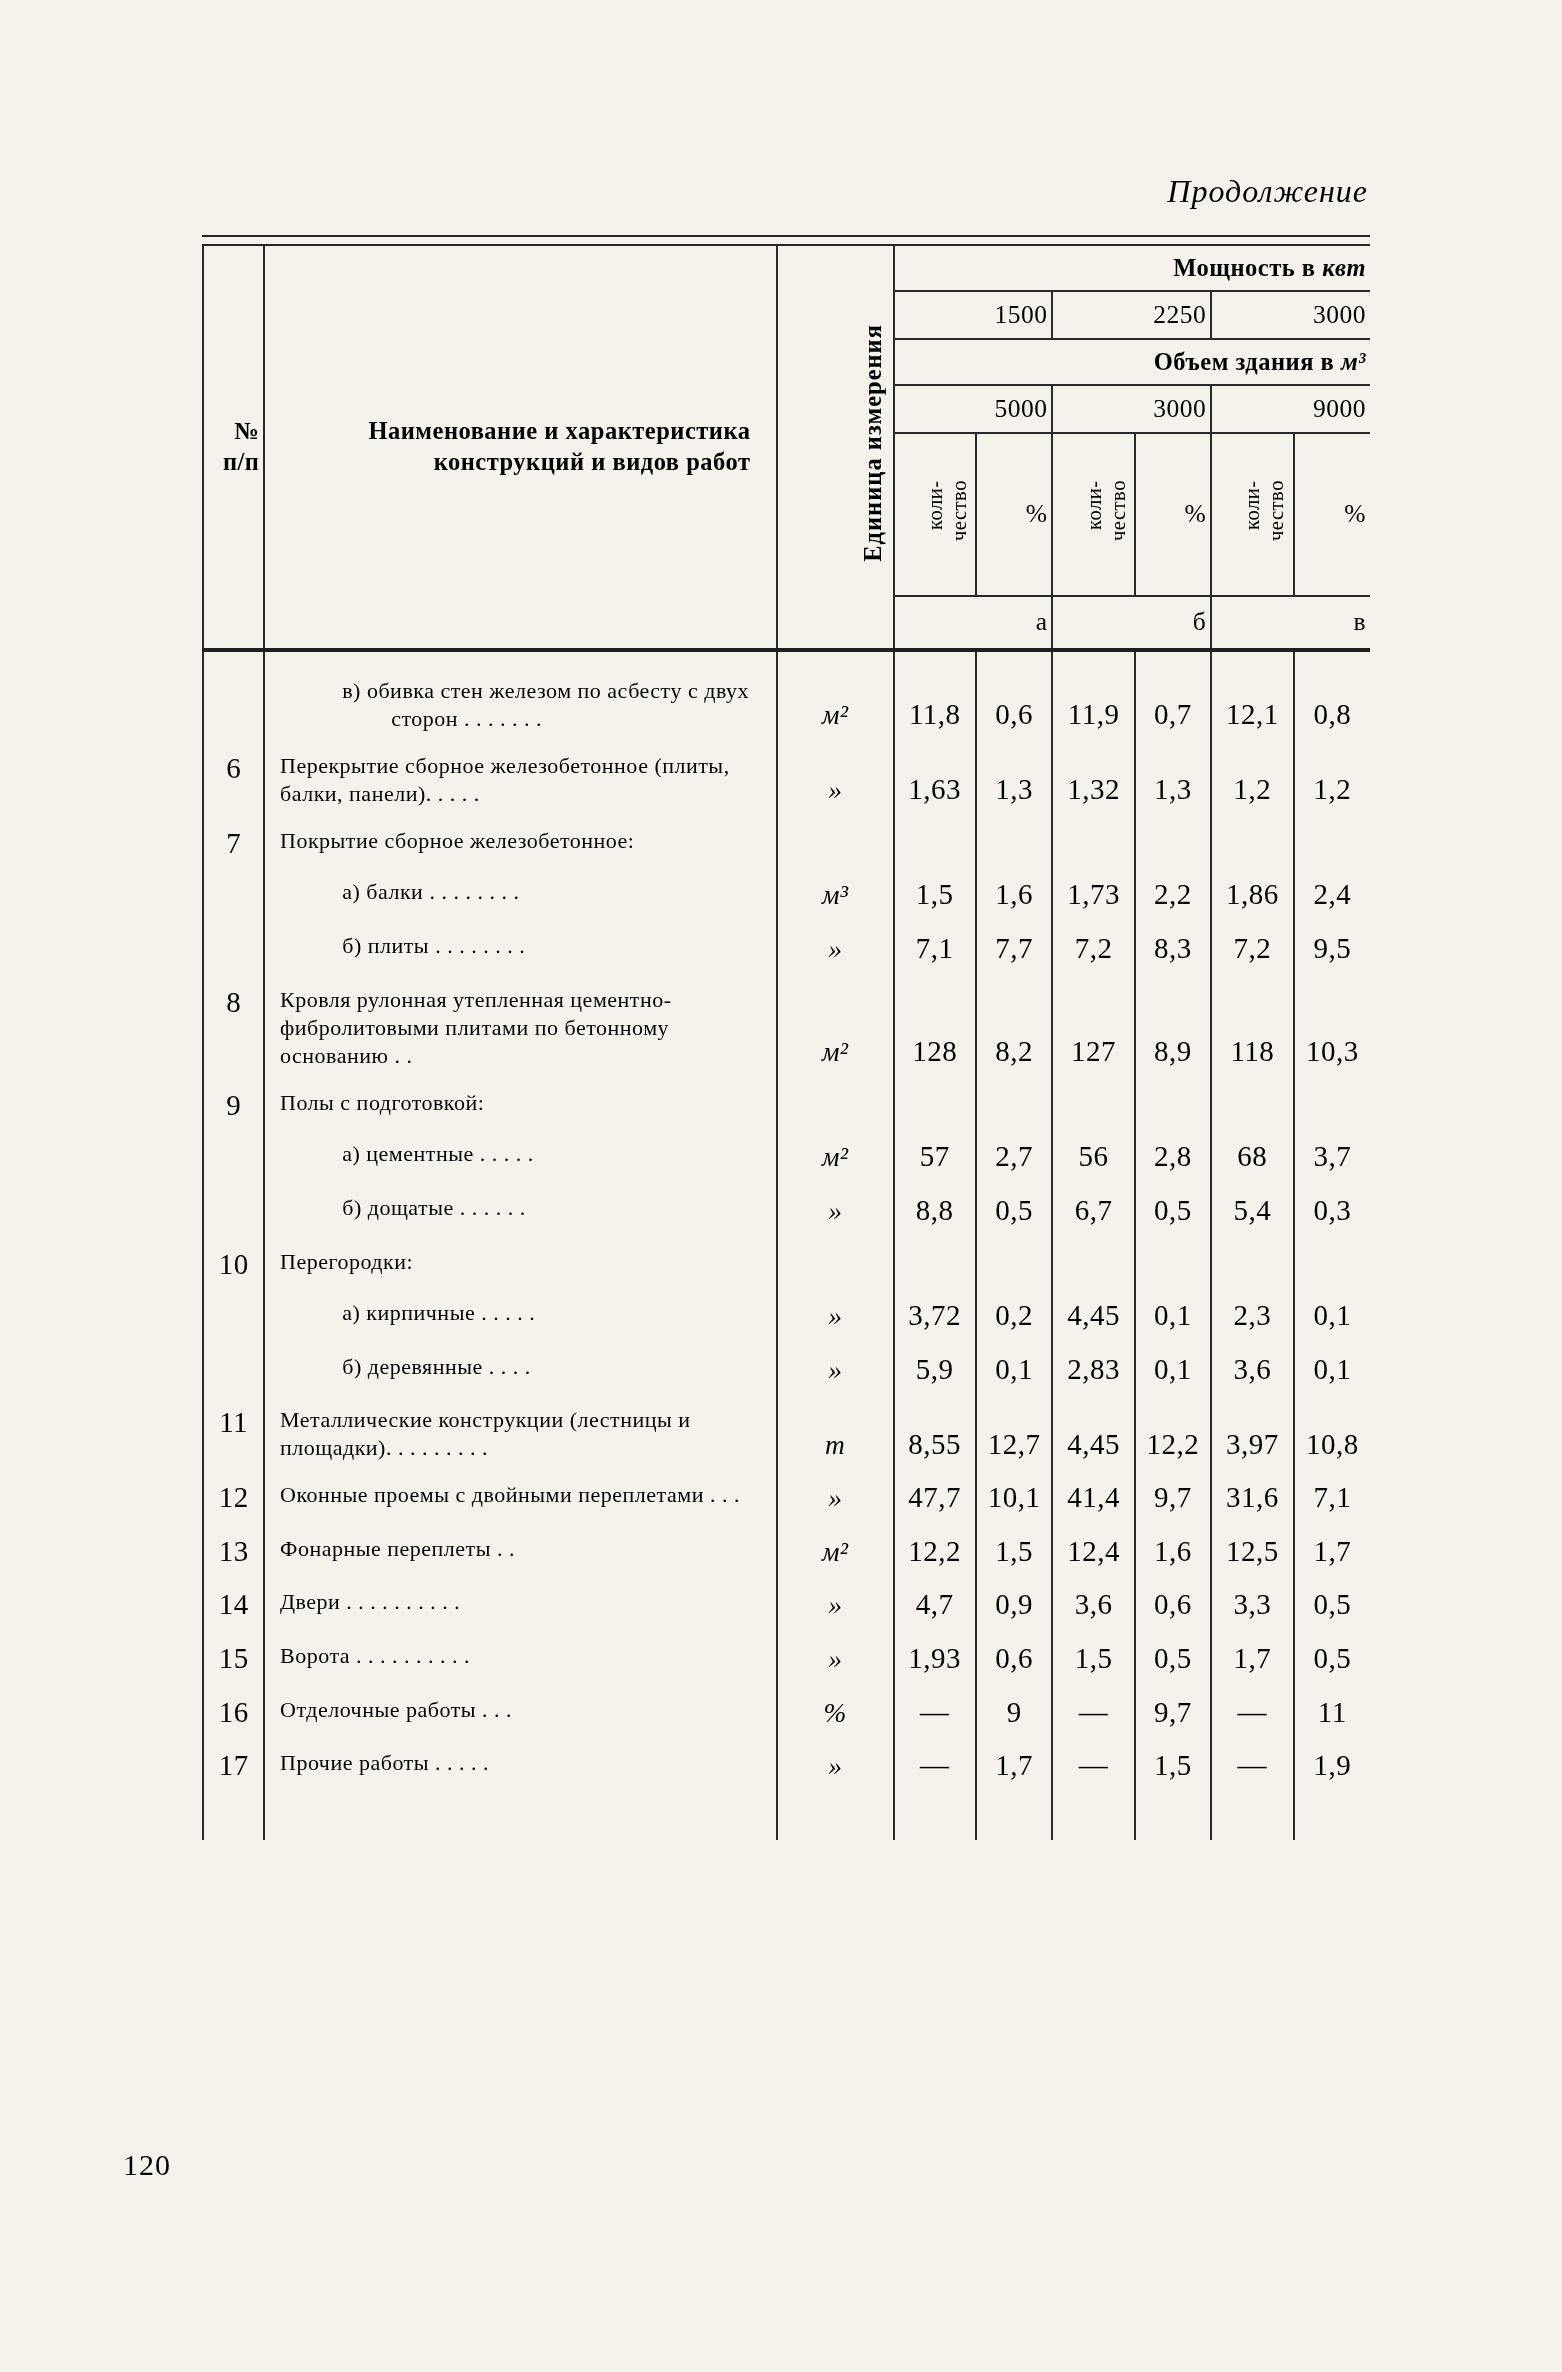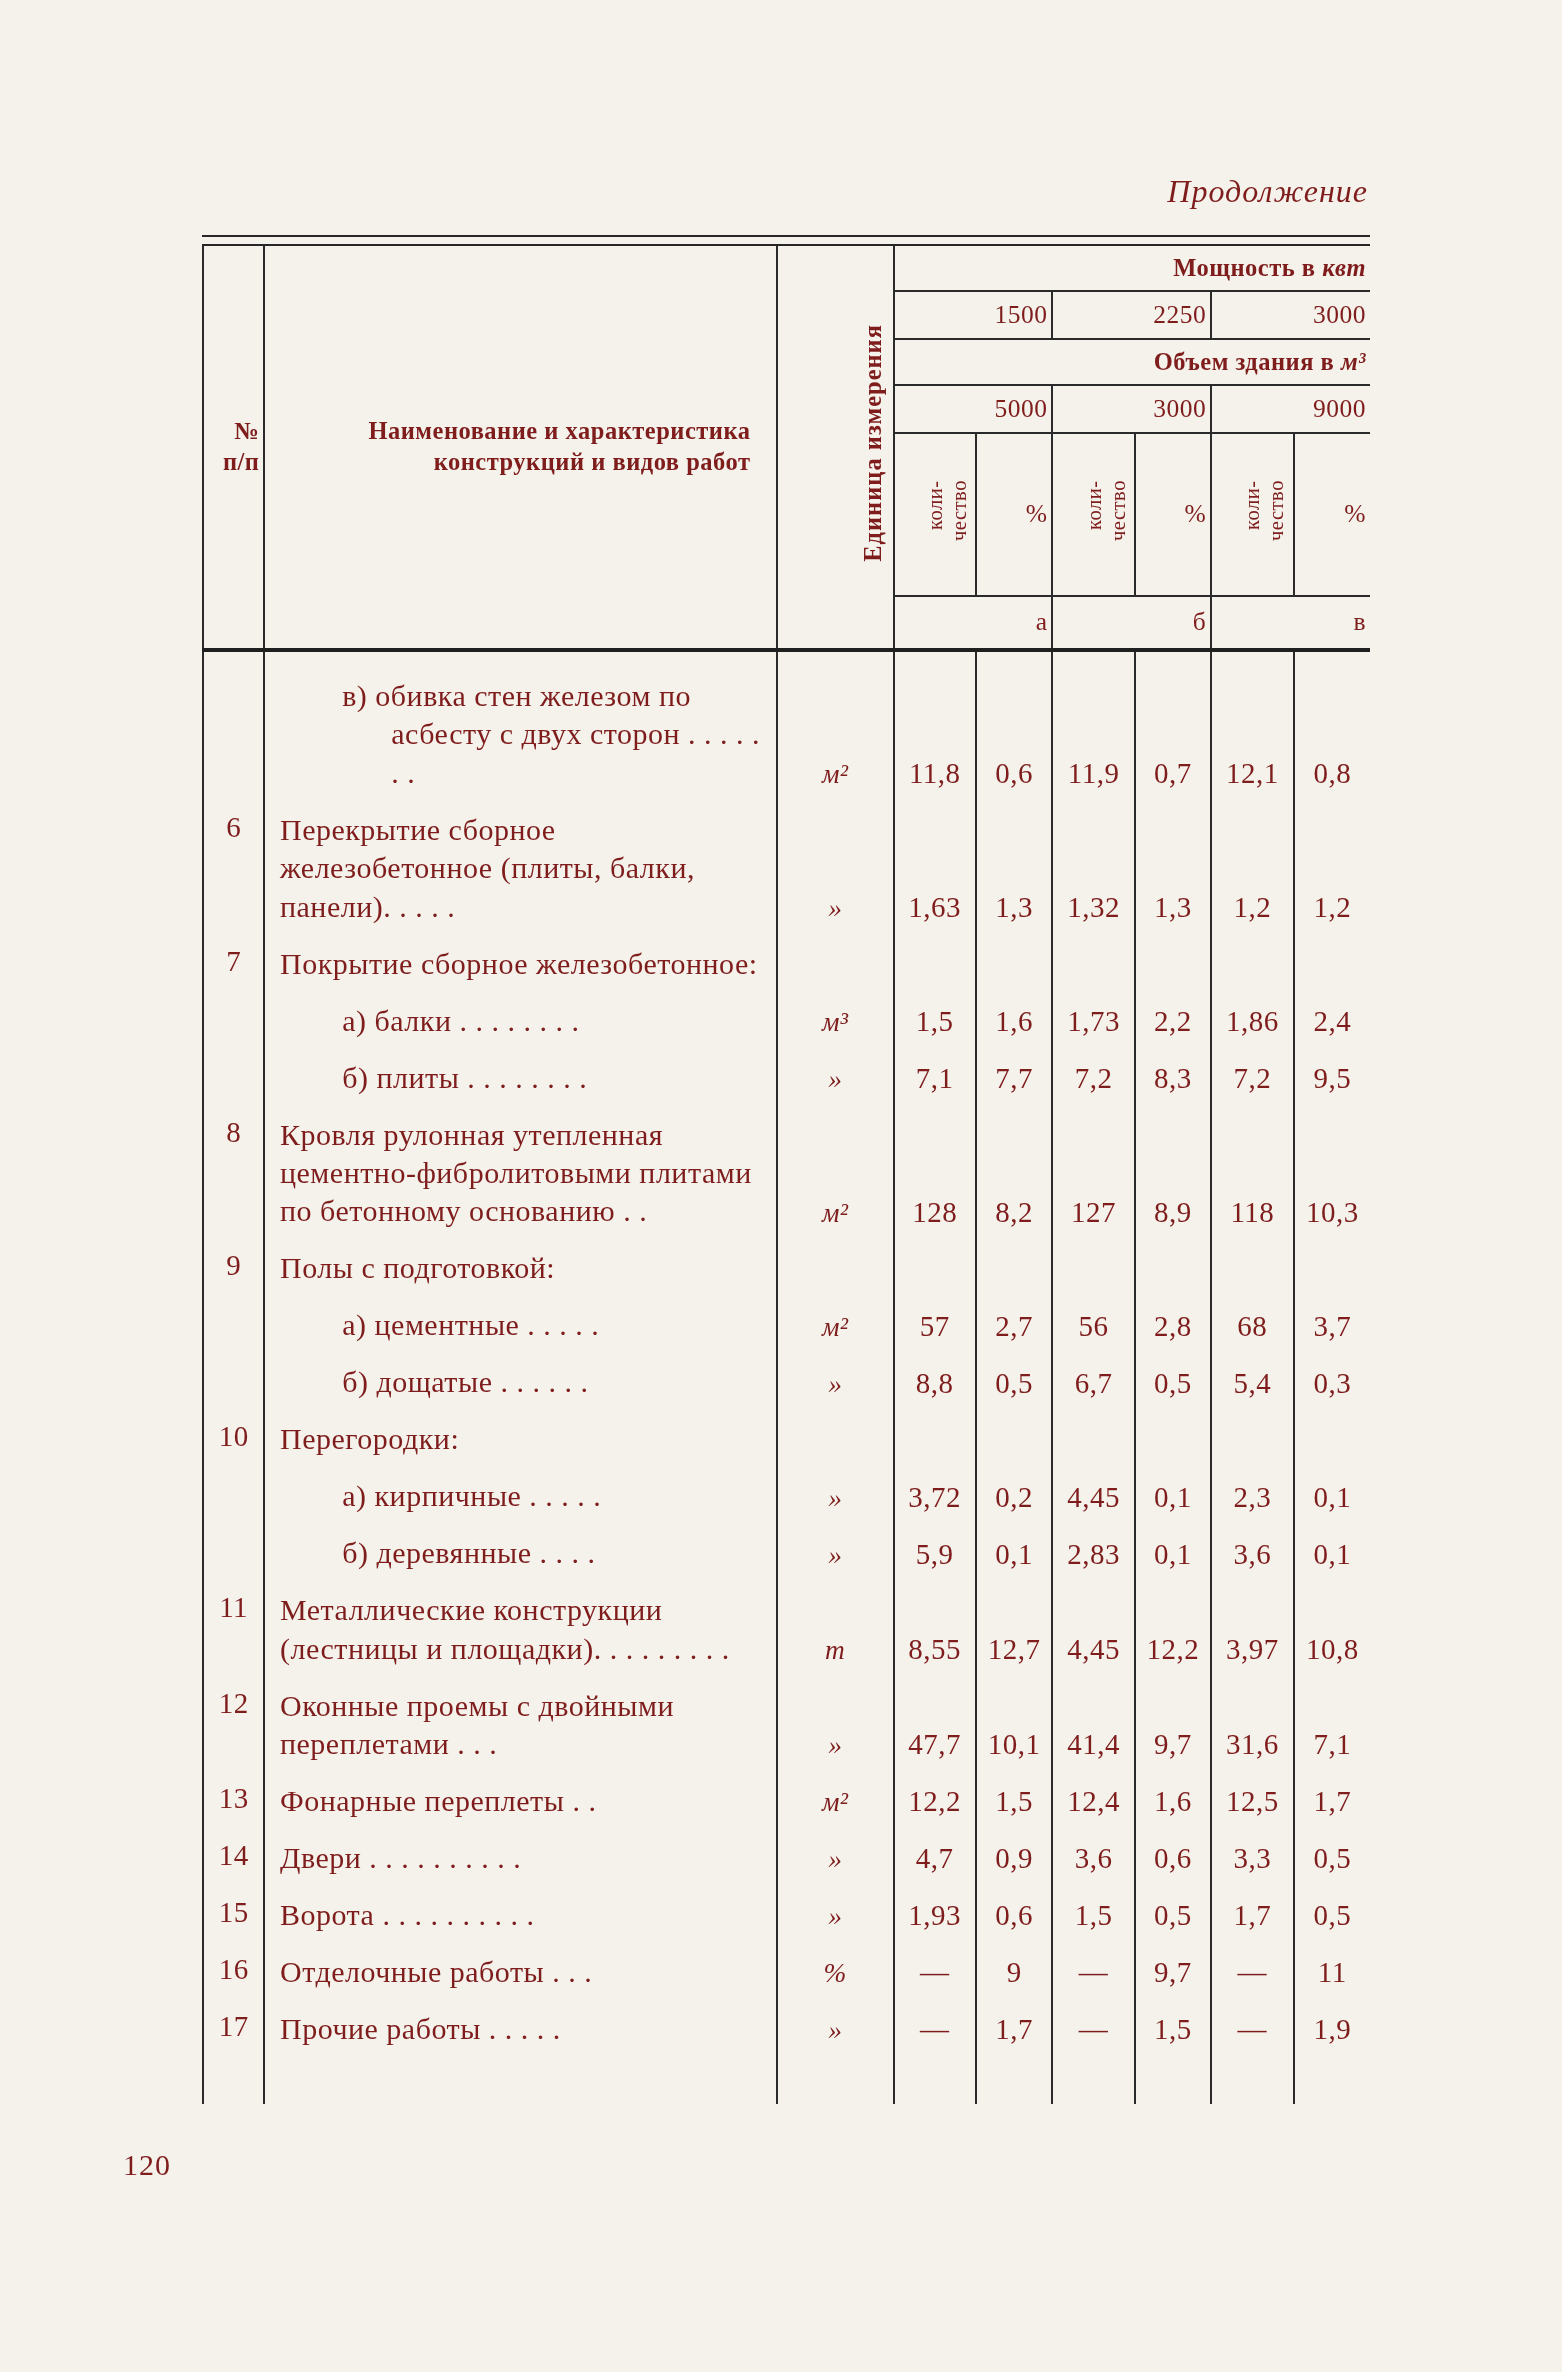--- a/index.html
+++ b/index.html
@@ -1,21 +1,21 @@
 <!DOCTYPE html>
 <html><head>
 <meta charset="utf-8">
 <style>
   html, body { margin: 0; padding: 0; }
   .page {
     position: relative;
     width: 1562px;
     height: 2373px;
     background: #f4f2eb;
-    color: #7f1d1d;
+    color: #000000;
     font-family: "Liberation Serif", "DejaVu Serif", serif;
     overflow: hidden;
   }
   .continuation {
     position: absolute;
     top: 173px;
     right: 194px;
     font-style: italic;
     font-size: 32px;
     letter-spacing: 1px;
@@ -72,21 +72,21 @@
   }
   td.c-num {
     vertical-align: top;
     text-align: center;
     font-size: 29px;
   }
   td.c-name {
     vertical-align: top;
     text-align: left;
     line-height: 1.28;
-    font-size: 30px;
+    font-size: 22px;
     padding-right: 7.8px;
   }
   td.c-name .nm { display: block; padding-left: 11.8px; }
   td.c-name .nm.indent { padding-left: 123px; text-indent: -49px; }
   td.c-unit {
     text-align: center;
     font-style: italic;
     font-size: 27.4px;
     padding-bottom: 10.8px;
   }

